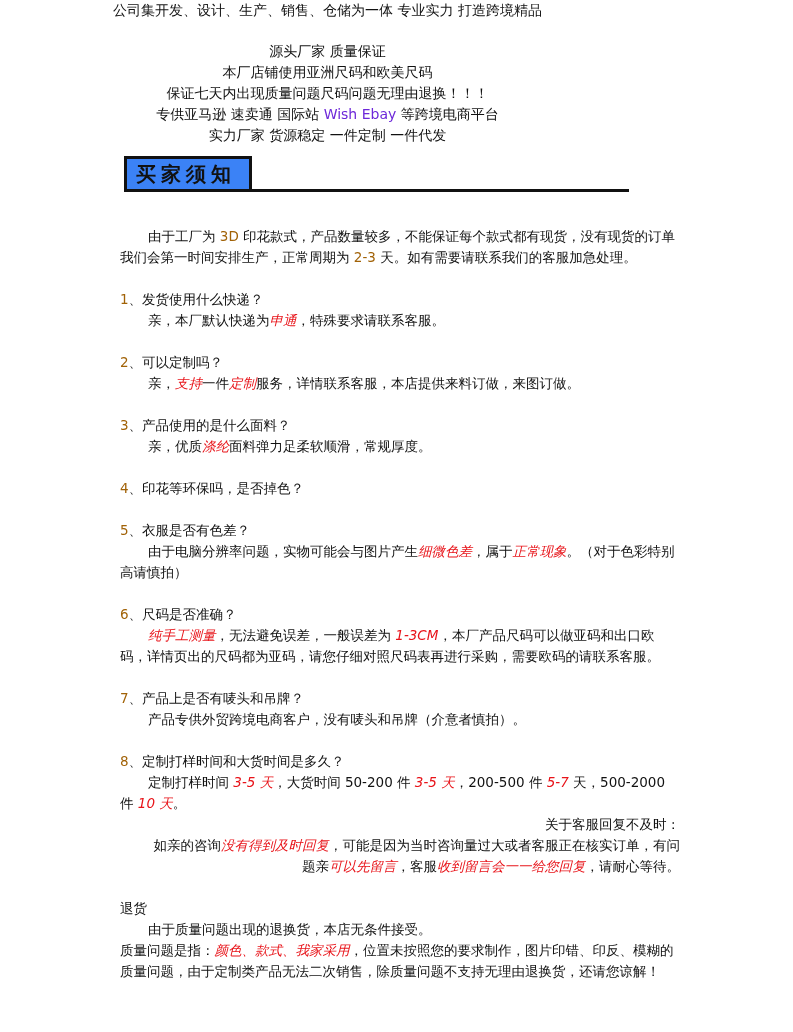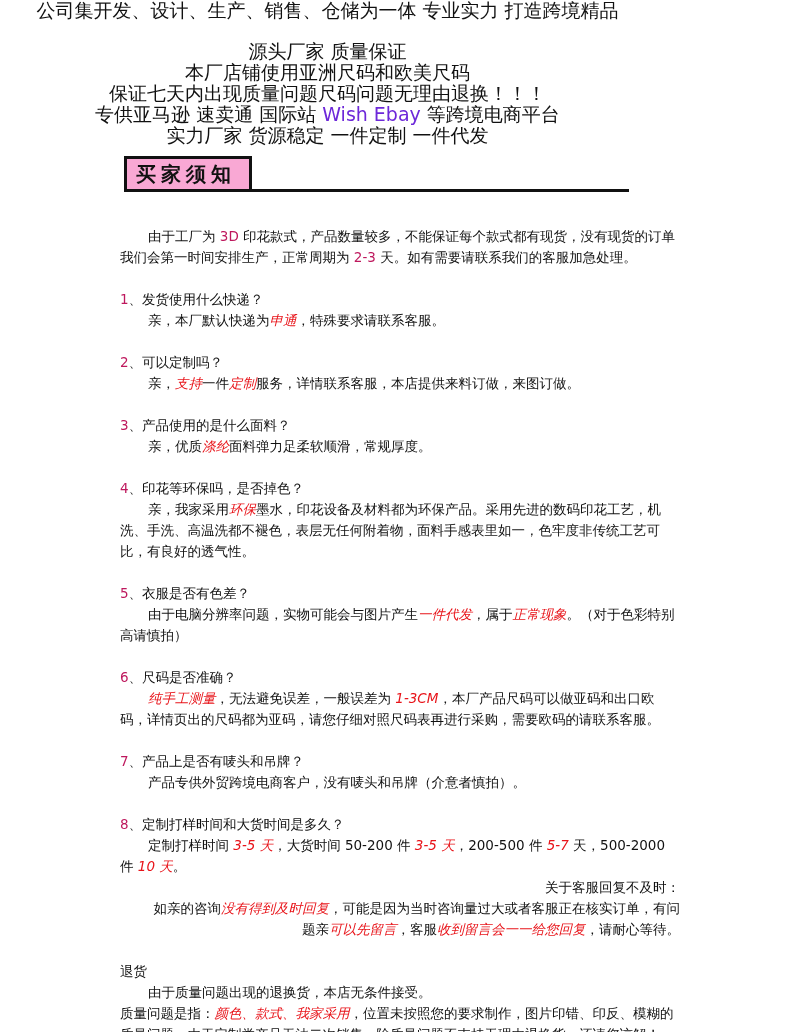--- a/index.html
+++ b/index.html
@@ -3,48 +3,48 @@
 <meta charset="utf-8">
 <style>
   html, body { margin: 0; padding: 0; background: #ffffff; }
   body {
     width: 793px; height: 1032px; overflow: hidden; position: relative;
     font-family: "DejaVu Sans", "Liberation Sans", sans-serif;
     color: #111111;
   }
   .banner {
     position: absolute; left: 0; top: 0; width: 655px; text-align: center;
-    font-size: 19px; line-height: 21px;
+    font-size: 14px; line-height: 21px;
   }
   .banner .line { white-space: nowrap; }
   .banner .first { margin-top: 0px; }
   .banner .gap { height: 20px; }
   .banner .blue { color: #6d28d9; }
 
   .section-head {
     position: absolute; left: 124px; top: 156px; width: 506px; height: 40px;
   }
   .section-head .box {
     position: absolute; left: 0; top: 0; width: 128px; height: 36px;
-    border: 3px solid #111; background: #f9a8d4; box-sizing: border-box;
+    border: 3px solid #111; background: #3b82f6; box-sizing: border-box;
     font-family: "DejaVu Serif", "Liberation Serif", serif; font-weight: bold;
     font-size: 20px; line-height: 30px; letter-spacing: 5px; padding-left: 9px;
   }
   .section-head .rule {
     position: absolute; left: 0; top: 33px; width: 505px; height: 3px; background: #111;
   }
 
   .content {
     position: absolute; left: 120px; top: 226px; width: 560px;
     font-size: 13.5px; line-height: 21px;
   }
   .para { margin: 0; }
   .indent { text-indent: 28px; }
   .red { color: #e8141a; font-style: italic; }
-  .num { color: #be185d; }
+  .num { color: #a16207; }
   .qa { margin-top: 21px; }
   .tight { margin-top: 0; text-align: right; }
 </style>
 </head>
 <body>
 
 <div class="banner">
   <div class="line first">公司集开发、设计、生产、销售、仓储为一体  专业实力  打造跨境精品</div>
   <div class="gap"></div>
   <div class="line">源头厂家  质量保证</div>
@@ -72,26 +72,25 @@
     <p class="para indent"><span>亲，</span><span class="red">支持</span><span>一件</span><span class="red">定制</span><span>服务，详情联系客服，本店提供来料订做，来图订做。</span></p>
   </div>
 
   <div class="qa">
     <p class="para"><span class="num">3</span><span>、产品使用的是什么面料？</span></p>
     <p class="para indent"><span>亲，优质</span><span class="red">涤纶</span><span>面料弹力足柔软顺滑，常规厚度。</span></p>
   </div>
 
   <div class="qa">
     <p class="para"><span class="num">4</span><span>、印花等环保吗，是否掉色？</span></p>
-    <p class="para indent"><span>亲，我家采用</span><span class="red">环保</span><span>墨水，印花设备及材料都为环保产品。采用先进的数码印花工艺，机洗、手洗、高温洗都不褪色，表层无任何附着物，面料手感表里如一，色牢度非传统工艺可比，有良好的透气性。</span></p>
   </div>
 
   <div class="qa">
     <p class="para"><span class="num">5</span><span>、衣服是否有色差？</span></p>
-    <p class="para indent"><span>由于电脑分辨率问题，实物可能会与图片产生</span><span class="red">一件代发</span><span>，属于</span><span class="red">正常现象</span><span>。（对于色彩特别高请慎拍）</span></p>
+    <p class="para indent"><span>由于电脑分辨率问题，实物可能会与图片产生</span><span class="red">细微色差</span><span>，属于</span><span class="red">正常现象</span><span>。（对于色彩特别高请慎拍）</span></p>
   </div>
 
   <div class="qa">
     <p class="para"><span class="num">6</span><span>、尺码是否准确？</span></p>
     <p class="para indent"><span class="red">纯手工测量</span><span>，无法避免误差，一般误差为 </span><span class="red">1-3CM</span><span>，本厂产品尺码可以做亚码和出口欧码，详情页出的尺码都为亚码，请您仔细对照尺码表再进行采购，需要欧码的请联系客服。</span></p>
   </div>
 
   <div class="qa">
     <p class="para"><span class="num">7</span><span>、产品上是否有唛头和吊牌？</span></p>
     <p class="para indent"><span>产品专供外贸跨境电商客户，没有唛头和吊牌（介意者慎拍）。</span></p>

